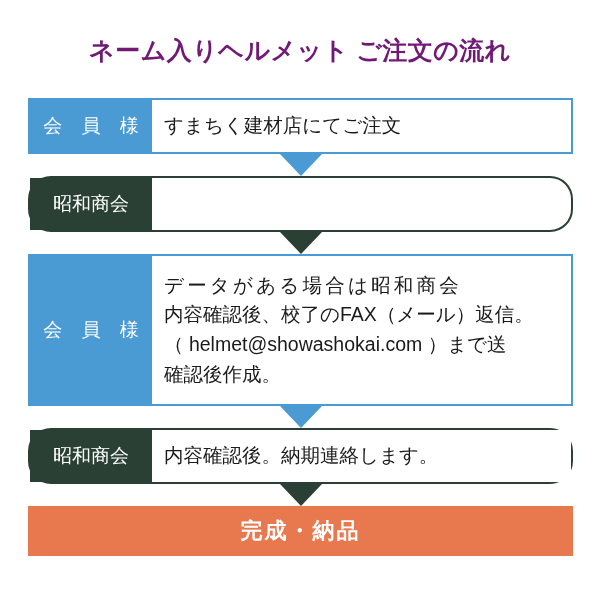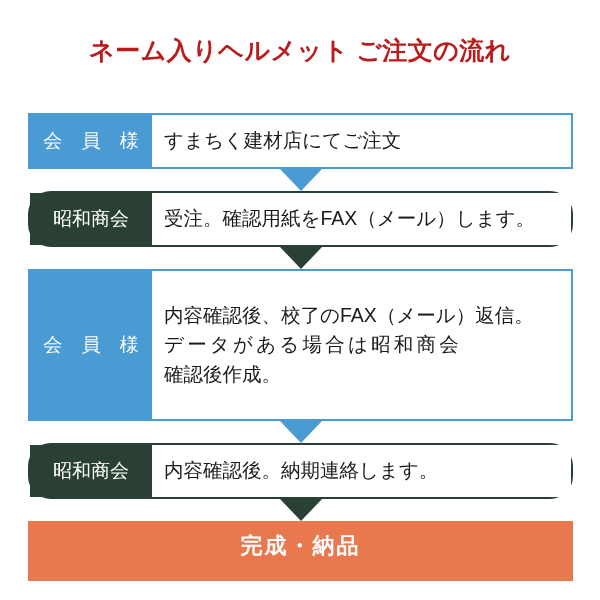--- a/index.html
+++ b/index.html
@@ -23,30 +23,30 @@
 
   
   #title {
     position: absolute;
     left: 0;
     top: 34px;
     width: 600px;
     text-align: center;
     font-size: 25px;
     font-weight: bold;
-    color: #b91c1c;
+    color: #701a75;
     letter-spacing: 0.5px;
     white-space: nowrap;
   }
 
   
   #flow {
     position: absolute;
     left: 28px;
-    top: 113px;
+    top: 98px;
     width: 545px;
   }
 
   .row {
     position: relative;
     display: flex;
     align-items: stretch;
     box-sizing: border-box;
     border: 2px solid #4a9bd4;
   }
@@ -119,21 +119,21 @@
   }
 
   
   #final-banner {
     background: #e8794f;
     color: #ffffff;
     font-size: 22px;
     font-weight: bold;
     text-align: center;
     letter-spacing: 2px;
-    height: 60px;
+    height: 50px;
     line-height: 50px;
     box-sizing: border-box;
   }
 </style>
 </head>
 <body>
 
 <div id="page">
 
   <div id="title">ネーム入りヘルメット ご注文の流れ</div>
@@ -144,32 +144,30 @@
       <div class="row-label spaced">会 員 様</div>
       <div class="row-body">
         <div class="bline">すまちく建材店にてご注文</div>
       </div>
     </div>
 
     <div class="arrow"></div>
 
     <div class="row short green">
       <div class="row-label">昭和商会</div>
-      <div class="row-body">
-        <div class="bline">受注。確認用紙をFAX（メール）します。</div>
-      </div>
     </div>
 
     <div class="arrow green"></div>
 
     <div class="row tall">
       <div class="row-label spaced">会 員 様</div>
       <div class="row-body">
+        <div class="bline justified">データがある場合は昭和商会</div>
         <div class="bline">内容確認後、校了のFAX（メール）返信。</div>
-        <div class="bline justified">データがある場合は昭和商会</div>
+        <div class="bline">（ helmet@showashokai.com ）まで送</div>
         <div class="bline">確認後作成。</div>
       </div>
     </div>
 
     <div class="arrow"></div>
 
     <div class="row short green">
       <div class="row-label">昭和商会</div>
       <div class="row-body">
         <div class="bline">内容確認後。納期連絡します。</div>

